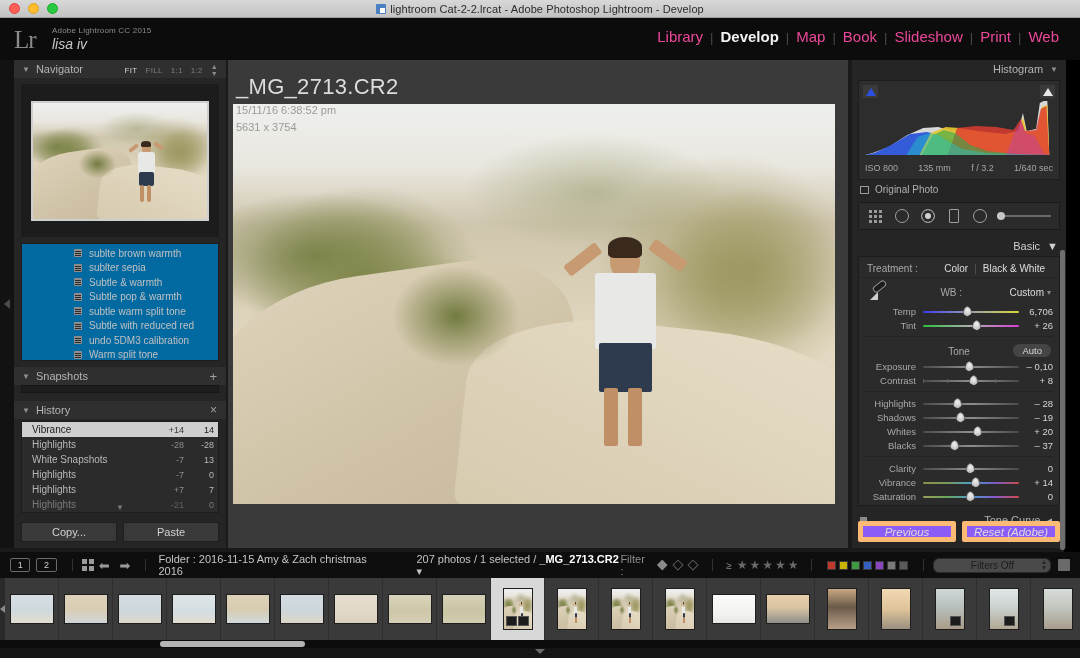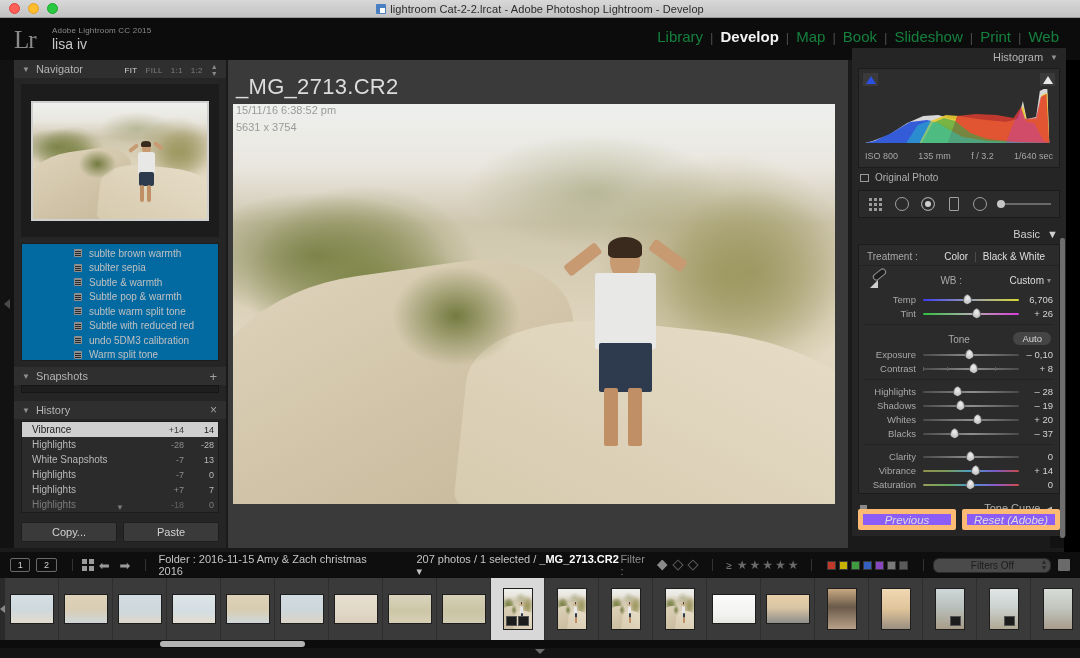--- a/index.html
+++ b/index.html
@@ -40,27 +40,27 @@
     position:absolute; left:0; top:18px; width:1080px; height:42px;
     background:#0c0c0c;
   }
   .lr-logo {
     position:absolute; left:14px; top:8px;
     font-size:25px; color:#8a8a8a; font-weight:400; letter-spacing:-1px;
     font-family:"Liberation Serif", serif;
   }
   .identity { position:absolute; left:52px; top:8px; }
   .identity .l1 { font-size:8px; color:#8c8c8c; letter-spacing:.2px; }
-  .identity .l2 { font-size:14px; color:#c8c8c8; margin-top:1px; }
+  .identity .l2 { font-size:14px; color:#c8c8c8; margin-top:1px;font-style:italic; }
   .modules {
     position:absolute; right:14px; top:10px;
     display:flex; align-items:baseline; gap:0;
     font-size:15px;
   }
-  .modules .mod { color:#15803d; padding:0 7px; cursor:pointer; }
+  .modules .mod { color:#ec4899; padding:0 7px; cursor:pointer; }
   .modules .mod.active { color:#f2f2f2; font-weight:bold; }
   .modules .sep { color:#4a4a4a; font-size:13px; }
 
   
   .left-panel {
     position:absolute; left:14px; top:60px; width:212px; height:488px;
     background:#252525;
   }
   .panel-head {
     height:18px; background:#2f2f2f; display:flex; align-items:center;
@@ -192,21 +192,21 @@
     background:#3a3a3a;
   }
   .photo-wrap { position:absolute; left:5px; top:44px; width:602px; height:400px; background:#2f2f2f;}
   .photo { position:absolute; left:0; top:0; width:602px; height:400px; overflow:hidden; }
   .photo-info { position:absolute; left:8px; top:14px; color:#6e6e6e; pointer-events:none; }
   .photo-info .fn { font-size:22px; color:#dcdcdc; letter-spacing:.3px; }
   .photo-info .meta { font-size:11px; color:#9a9a9a; margin-top:3px; line-height:14px; }
 
   
   .right-panel {
-    position:absolute; left:852px; top:48px; width:214px; height:488px;
+    position:absolute; left:852px; top:60px; width:214px; height:488px;
     background:#252525;
   }
   .rp-head {
     height:18px; display:flex; align-items:center; justify-content:flex-end;
     padding-right:8px; font-size:11px; color:#b4b4b4; gap:7px;
   }
   .rp-head .tri { font-size:8px; color:#909090; }
   .histogram { margin:2px 6px 0 6px; height:100px; background:#2d2d2d; border:1px solid #1c1c1c; position:relative; overflow:hidden;}
   .hg-clip { position:absolute; top:4px; width:15px; height:13px; background:#3a3a3a; display:flex;align-items:center;justify-content:center;}
   .hg-clip.l { left:4px; } .hg-clip.r { right:4px; }
@@ -535,21 +535,21 @@
         <span class="hdelta">-7</span>
         <span class="hval">0</span>
       </div>
       <div class="hrow">
         <span class="hname">Highlights</span>
         <span class="hdelta">+7</span>
         <span class="hval">7</span>
       </div>
       <div class="hrow" style="opacity:.55;">
         <span class="hname">Highlights</span>
-        <span class="hdelta">-18</span>
+        <span class="hdelta">-21</span>
         <span class="hval">0</span>
       </div>
       <div class="hist-arrow">▼</div>
     </div>
 
     <div class="cp-row">
       <div class="cp-btn">Copy...</div>
       <div class="cp-btn">Paste</div>
     </div>
   </div>

